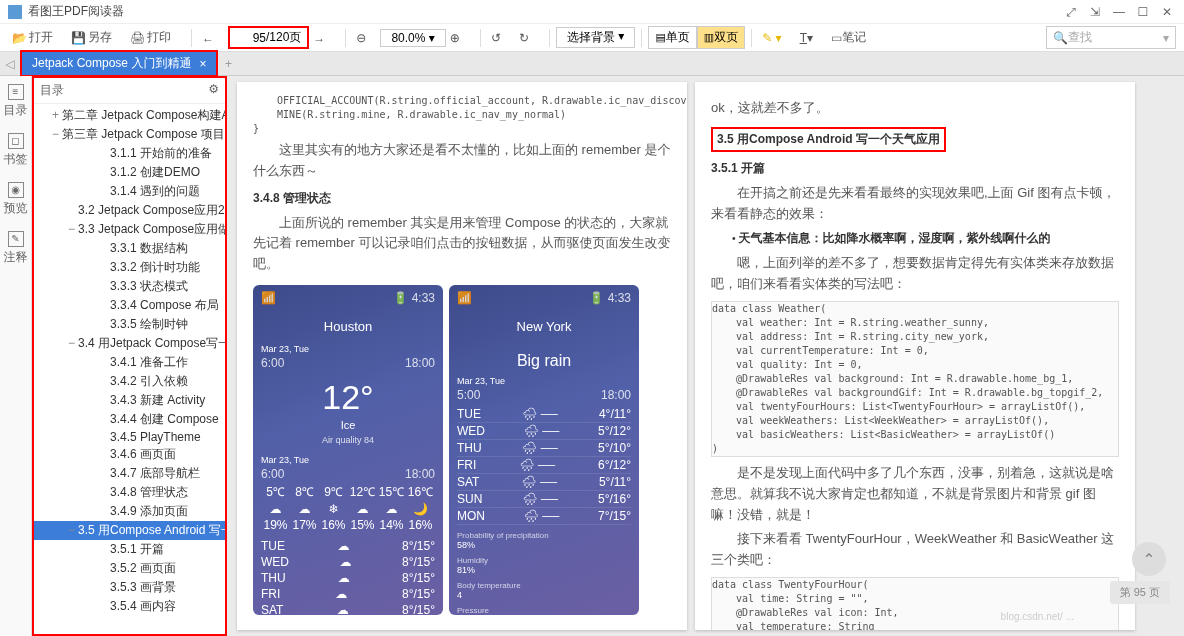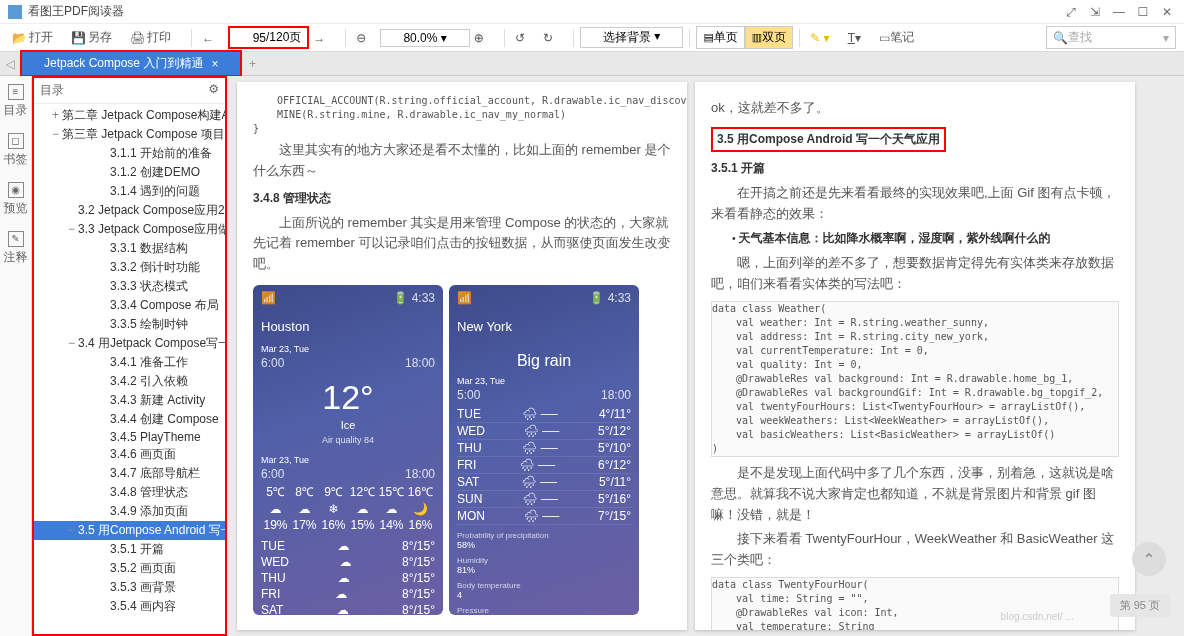--- a/index.html
+++ b/index.html
@@ -7,27 +7,27 @@
 .titlebar{height:24px;background:#fff;display:flex;align-items:center;padding:0 8px;border-bottom:1px solid #eee}
 .titlebar .app-icon{width:14px;height:14px;background:#5b9bd5;margin-right:6px}
 .titlebar .title{flex:1;color:#444}
 .titlebar .wbtn{width:18px;height:18px;margin-left:6px;color:#666;display:flex;align-items:center;justify-content:center}
 .toolbar{height:28px;background:#fff;display:flex;align-items:center;padding:0 8px;border-bottom:1px solid #ddd}
 .tbtn{display:flex;align-items:center;margin-right:10px;color:#555;padding:2px 4px}
 .tbtn .ico{width:14px;height:14px;margin-right:3px;display:inline-block}
 .sep{width:1px;height:18px;background:#ddd;margin:0 6px}
 .pagebox{border:2px solid red;padding:1px 6px;display:flex;align-items:center}
 .pagebox input{width:30px;border:none;text-align:right;outline:none}
-.zoombox{border:1px solid #ccc;padding:1px 22px;display:flex;align-items:flex-start}
+.zoombox{border:1px solid #ccc;padding:1px 10px;display:flex;align-items:flex-start}
 .viewbtn{border:1px solid #ccc;padding:2px 6px;display:flex;align-items:center;font-size:11px}
 .viewbtn.active{background:#ffe08a}
 .search{margin-left:auto;border:1px solid #ccc;padding:2px 6px;width:130px;display:flex;align-items:center;color:#aaa}
 .tabbar{height:24px;background:#e8e8e8;display:flex;align-items:center;border-bottom:1px solid #ccc}
 .navarrow{width:20px;text-align:center;color:#999}
-.doctab{background:#3b7dd8;color:#fff;padding:3px 22px;display:flex;align-items:center;border:2px solid red;font-size:11px}
+.doctab{background:#3b7dd8;color:#fff;padding:3px 10px;display:flex;align-items:center;border:2px solid red;font-size:11px}
 .doctab .x{margin-left:8px}
 .addtab{width:20px;text-align:center;color:#999}
 .main{display:flex;height:560px}
 .iconbar{width:32px;background:#f9f9f9;border-right:1px solid #ddd;display:flex;flex-direction:column;align-items:center;padding-top:8px}
 .iconbar .ibtn{width:24px;margin-bottom:14px;text-align:center;color:#666;font-size:10px}
 .iconbar .ibtn .ic{width:16px;height:16px;border:1px solid #888;margin:0 auto 2px;font-size:10px;line-height:14px}
 .sidebar{width:195px;background:#fff;border-right:1px solid #ccc;border:2px solid red;overflow:hidden;font-size:11px}
 .sidebar .hdr{padding:4px 6px;border-bottom:1px solid #eee;display:flex;justify-content:space-between;color:#666}
 .tree{padding:2px 0;overflow:auto;height:520px}
 .tree .node{padding:1px 0 1px 6px;white-space:nowrap;color:#333;cursor:default}
@@ -41,37 +41,37 @@
 .page.left{width:450px}
 .page.right{width:440px}
 .code{font-family:Consolas,monospace;font-size:10px;color:#555;line-height:1.4;white-space:pre}
 .codebox{border:1px solid #ddd;background:#fafafa;padding:0;margin:6px 0}
 h4{font-size:12px;font-weight:bold;margin:8px 0 6px}
 .para{font-size:13px;color:#555;line-height:1.6;margin:4px 0;text-indent:2em}
 .redbox{border:2px solid red;padding:2px 4px;display:inline-block}
 .phones{display:flex;gap:6px;margin-top:10px}
 .phone{width:190px;height:330px;background:linear-gradient(160deg,#3d4a8a,#5160a8 40%,#6b5fa3);border-radius:6px;color:#fff;padding:6px 8px;font-size:10px;position:relative;overflow:hidden}
 .phone .stat{display:flex;justify-content:space-between;font-size:8px;opacity:.8}
-.phone .city{text-align:left;font-size:13px;margin-top:14px}
+.phone .city{text-align:center;font-size:13px;margin-top:14px}
 .phone .cond{text-align:center;font-size:16px;margin-top:18px}
 .phone .date{font-size:9px;margin-top:10px}
 .phone .temps{display:flex;justify-content:space-between;font-size:8px;opacity:.8;margin-top:2px}
 .phone .big{font-size:34px;text-align:center;margin:8px 0 2px;font-weight:300}
 .phone .sub{text-align:center;font-size:11px}
 .phone .aq{text-align:center;font-size:9px;opacity:.8;margin-top:4px}
 .phone .hsec{margin-top:10px;font-size:8px}
 .phone .hrow{display:flex;justify-content:space-between;margin:2px 0}
 .phone .hrow span{flex:1;text-align:center}
 .phone .wk{margin-top:6px;font-size:8px}
 .phone .wk .r{display:flex;justify-content:space-between;padding:1px 0}
 .phone2 .wk .r{border-bottom:1px solid rgba(255,255,255,.1)}
 .phone .lbl{font-size:8px;opacity:.7;margin-top:6px}
 .bullet{font-size:10.5px;margin:6px 0 6px 2em}
 .scrollup{position:absolute;right:18px;bottom:60px;width:34px;height:34px;border-radius:50%;background:#ddd;color:#888;display:flex;align-items:center;justify-content:center;font-size:16px}
-.pagebadge{position:absolute;right:14px;bottom:19px;background:#e6e6e6;color:#888;padding:4px 10px;border-radius:3px;font-size:11px}
+.pagebadge{position:absolute;right:14px;bottom:32px;background:#e6e6e6;color:#888;padding:4px 10px;border-radius:3px;font-size:11px}
 .watermark{position:absolute;right:110px;bottom:14px;color:#ccc;font-size:10px}
 </style>
 </head>
 <body>
 
 <div class="titlebar">
   <div class="app-icon"></div>
   <div class="title">看图王PDF阅读器</div>
   <div class="wbtn">⤢</div>
   <div class="wbtn">⇲</div>

